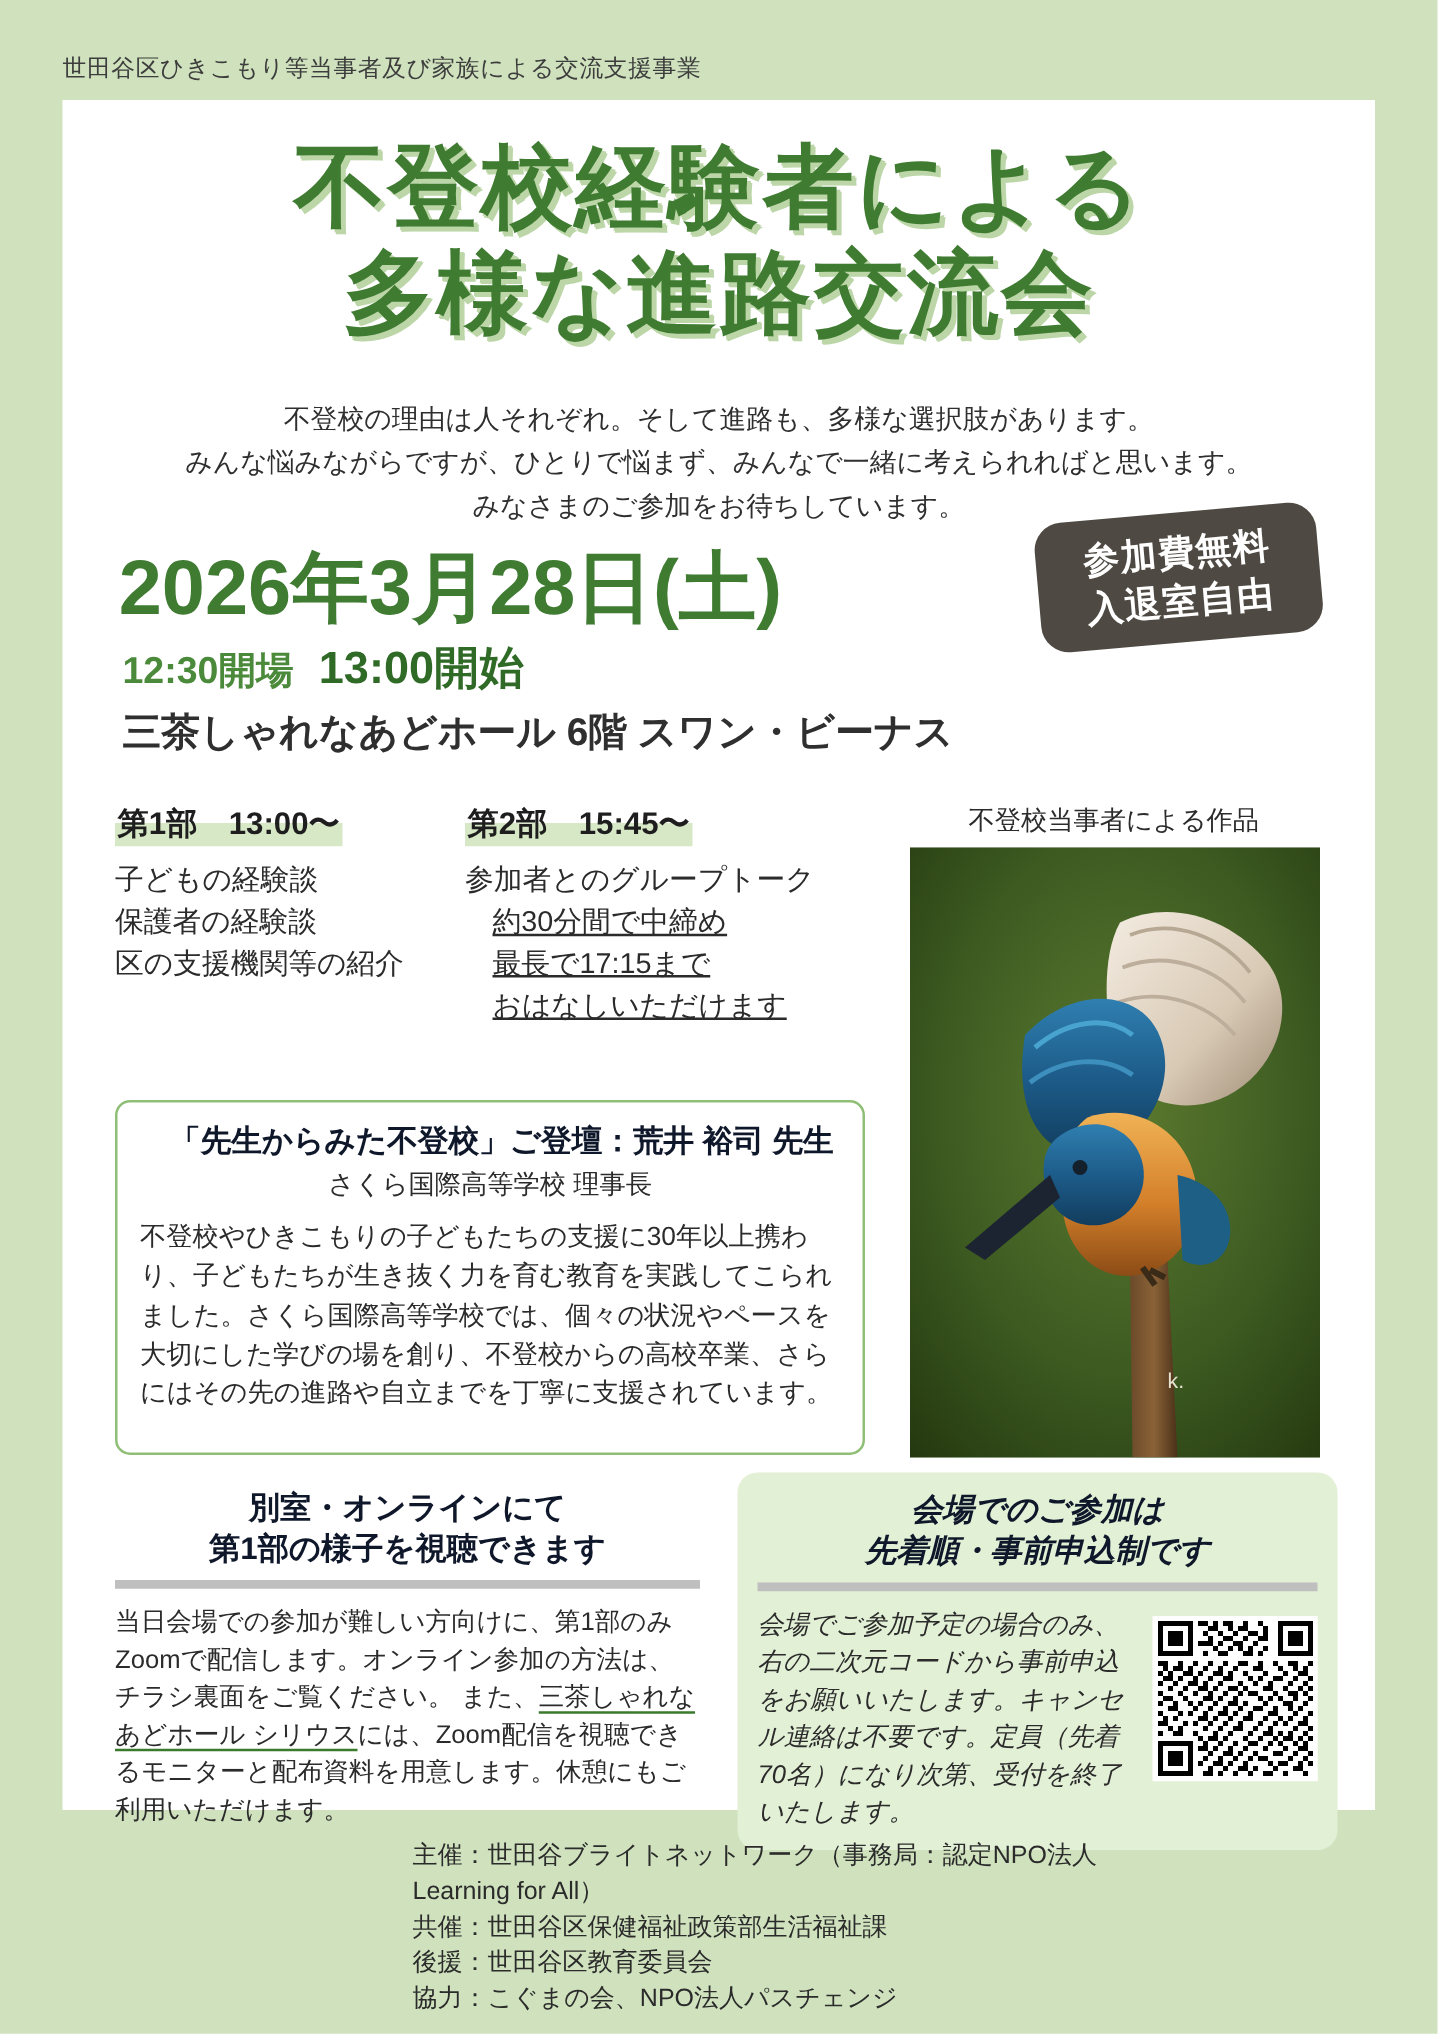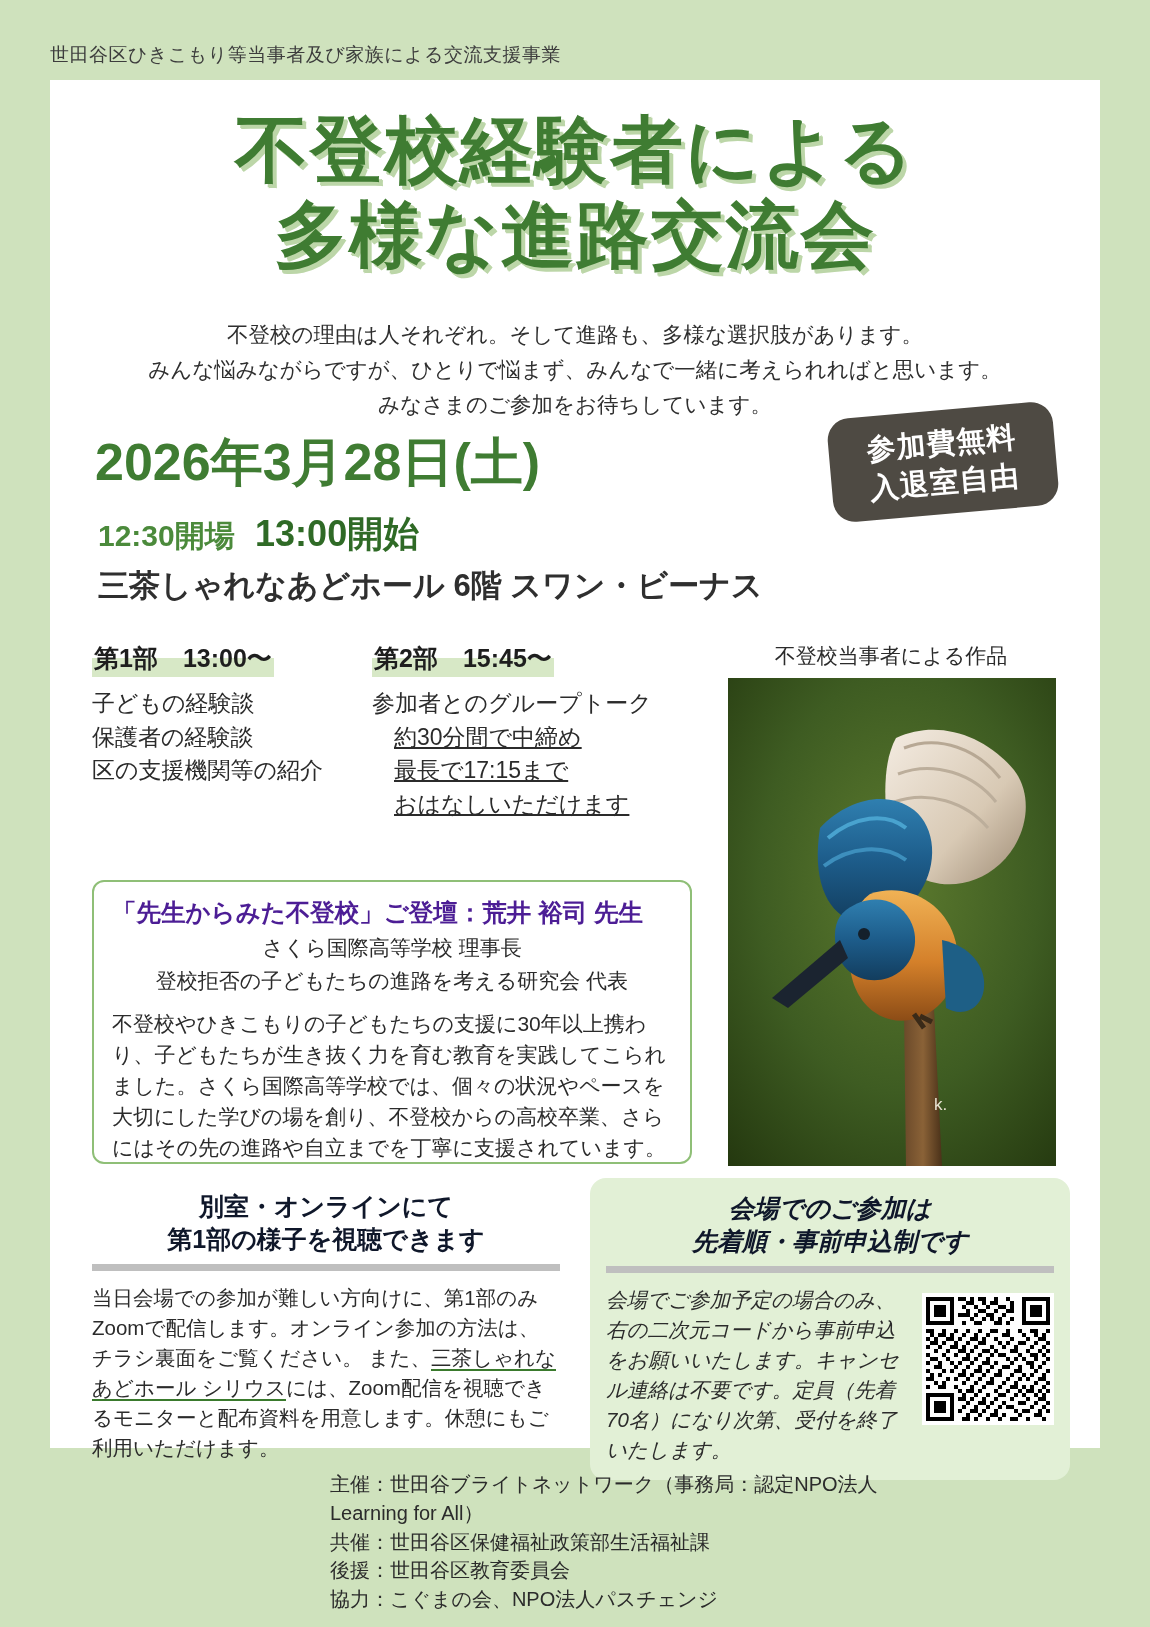--- a/index.html
+++ b/index.html
@@ -62,21 +62,21 @@
     width: 1050px;
     text-align: center;
     font-size: 21.5px;
     line-height: 1.62;
     color: #2f2f2f;
   }
   .date-line {
     position: absolute;
     left: 45px;
     top: 348px;
-    font-size: 52px;
+    font-size: 62px;
     font-weight: bold;
     color: #3f7c32;
     letter-spacing: 0px;
   }
   .time-line {
     position: absolute;
     left: 48px;
     top: 430px;
     font-size: 30px;
     color: #4b8a3b;
@@ -152,22 +152,23 @@
     height: 284px;
     border: 2px solid #8fbf77;
     border-radius: 12px;
     background: #ffffff;
     box-sizing: border-box;
     padding: 14px 18px;
   }
   .speaker-title {
     font-size: 24.5px;
     font-weight: bold;
-    color: #4c1d95;
+    color: #0f172a;
     text-align: left;
+    margin-left: 24px;
   }
   .speaker-sub {
     font-size: 21px;
     color: #2b2b2b;
     text-align: center;
     line-height: 1.4;
     margin-top: 4px;
   }
   .speaker-body {
     margin-top: 12px;
@@ -306,21 +307,20 @@
             <div class="ind">最長で17:15まで</div>
             <div class="ind">おはなしいただけます</div>
           </div>
         </div>
       </div>
     </div>
 
     <div class="speaker-box">
       <div class="speaker-title">「先生からみた不登校」ご登壇：荒井 裕司 先生</div>
       <div class="speaker-sub">さくら国際高等学校 理事長</div>
-      <div class="speaker-sub">登校拒否の子どもたちの進路を考える研究会 代表</div>
       <div class="speaker-body">不登校やひきこもりの子どもたちの支援に30年以上携わり、子どもたちが生き抜く力を育む教育を実践してこられました。さくら国際高等学校では、個々の状況やペースを大切にした学びの場を創り、不登校からの高校卒業、さらにはその先の進路や自立までを丁寧に支援されています。</div>
     </div>
 
     <div class="artwork-caption">不登校当事者による作品</div>
     <div class="artwork">
       <svg width="328" height="488" viewBox="0 0 328 488" xmlns="http://www.w3.org/2000/svg">
         <defs>
           <radialGradient id="bg" cx="52%" cy="42%" r="78%">
             <stop offset="0%" stop-color="#5c7a2e"></stop>
             <stop offset="55%" stop-color="#3e5c22"></stop>

